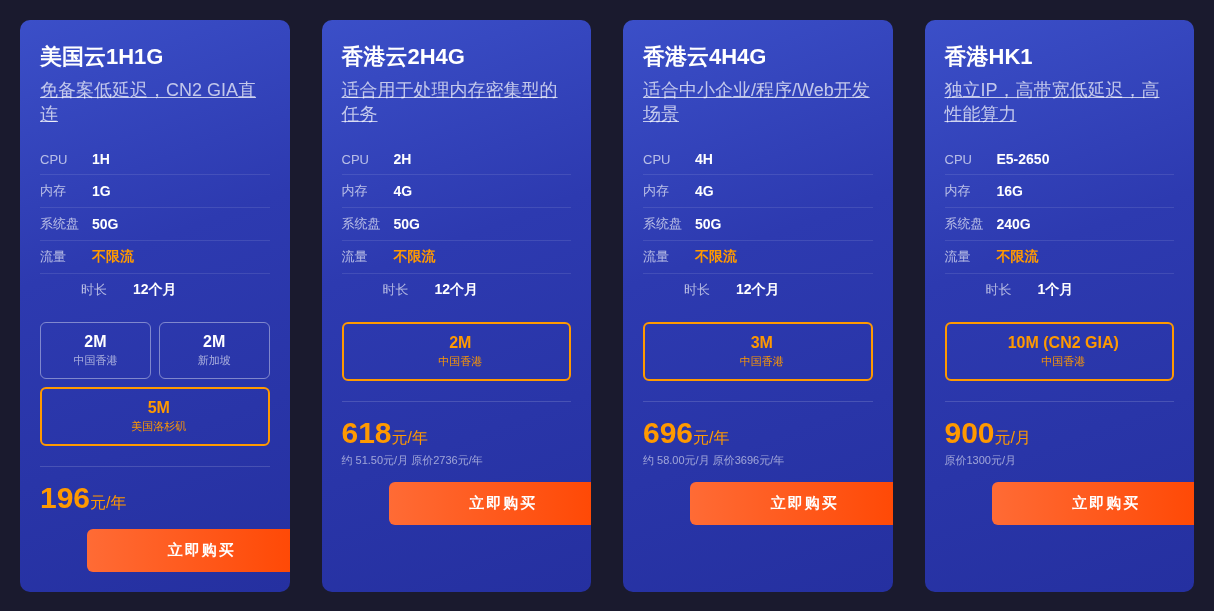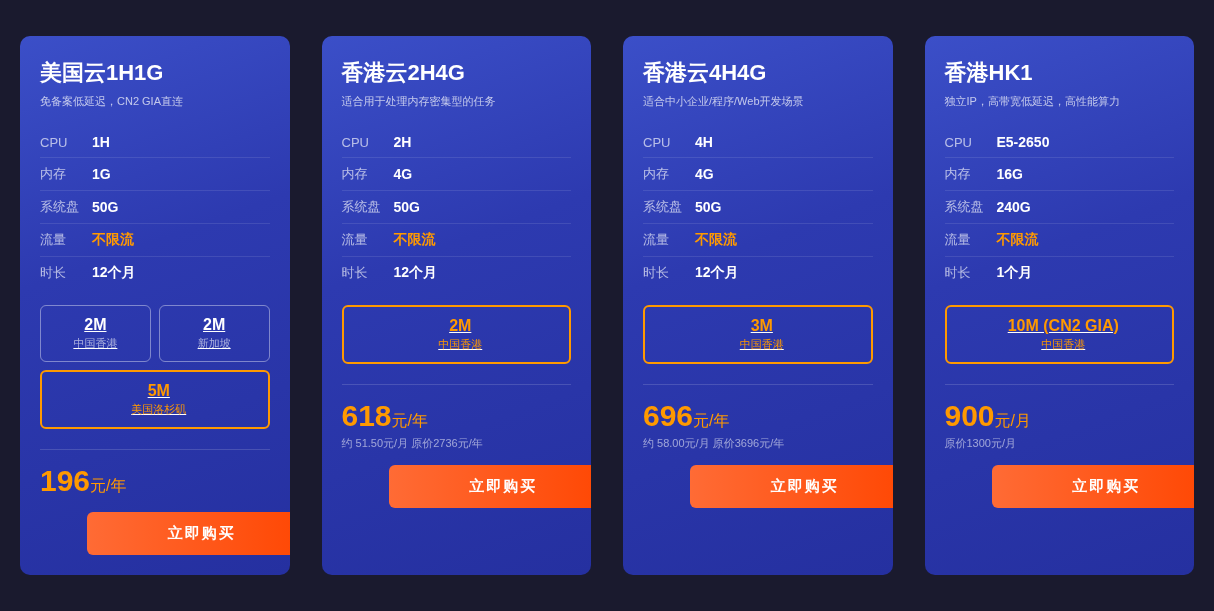--- a/index.html
+++ b/index.html
@@ -28,36 +28,38 @@
       position: relative;
       overflow: hidden;
     }
     .card-title {
       font-size: 22px;
       font-weight: 700;
       color: #fff;
       margin-bottom: 6px;
     }
     .card-subtitle {
-      font-size: 11px;
+      font-size: 18px;
       color: rgba(255,255,255,0.7);
       margin-bottom: 18px;
+      text-decoration: underline;
     }
     .specs-table {
       width: 100%;
       margin-bottom: 16px;
     }
     .spec-row {
       display: flex;
       align-items: center;
       padding: 7px 0;
       border-bottom: 1px solid rgba(255,255,255,0.1);
     }
     .spec-row:last-child {
       border-bottom: none;
+      margin-left: 41px;
     }
     .spec-label {
       font-size: 13px;
       color: rgba(255,255,255,0.65);
       width: 52px;
       flex-shrink: 0;
     }
     .spec-value {
       font-size: 14px;
       font-weight: 700;
@@ -65,21 +67,20 @@
     }
     .spec-value.unlimited {
       color: #f90;
       font-weight: 700;
     }
     .bandwidth-section {
       display: flex;
       gap: 8px;
       margin-bottom: 16px;
       flex-wrap: wrap;
-      text-decoration: underline;
     }
     .bandwidth-btn {
       border: 1.5px solid rgba(255,255,255,0.4);
       border-radius: 6px;
       padding: 10px 12px;
       text-align: center;
       min-width: 72px;
       flex: 1;
       cursor: pointer;
       background: transparent;

